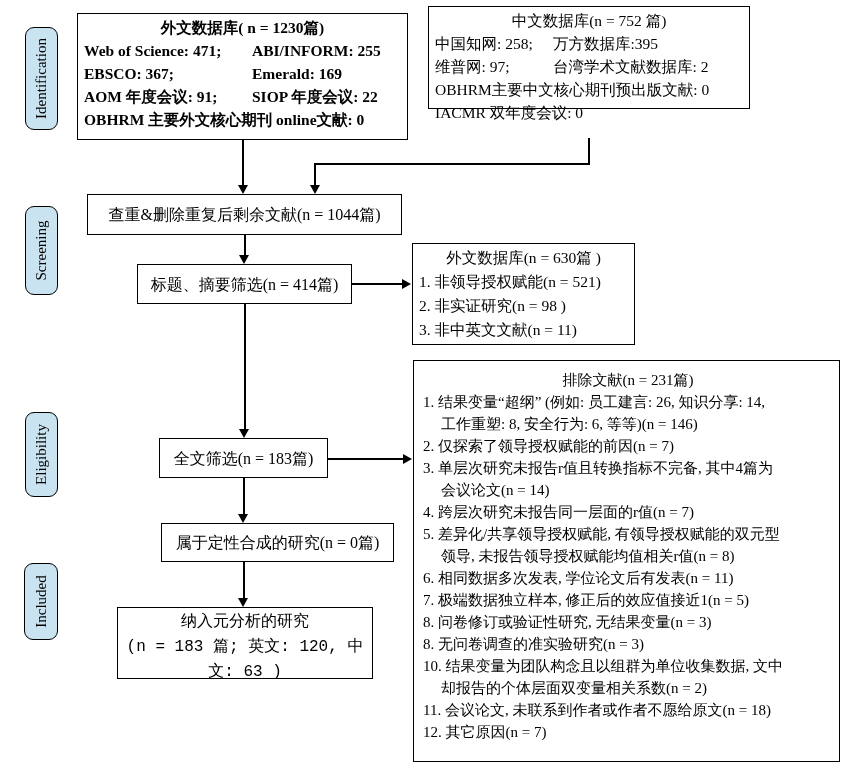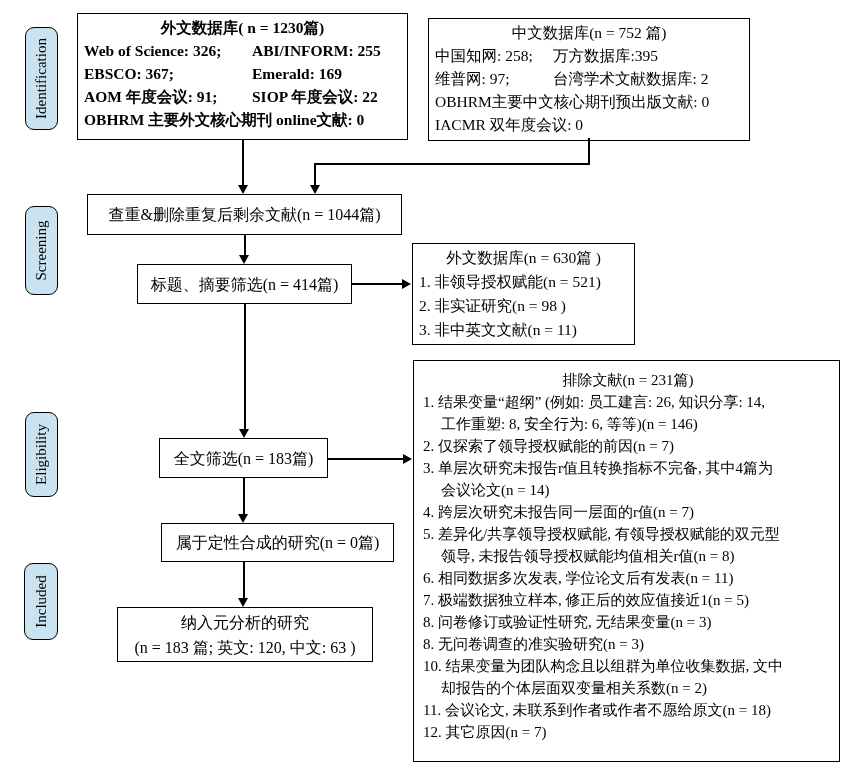--- a/index.html
+++ b/index.html
@@ -46,35 +46,35 @@
   <div class="stage" style="left:25px;top:412px;width:33px;height:85px;">
     <span>Eligibility</span>
   </div>
   <div class="stage" style="left:24px;top:563px;width:34px;height:77px;">
     <span>Included</span>
   </div>
 
   <div class="fbox foreign" style="left:77px;top:13px;width:331px;height:127px;font-weight:bold;">
     <div class="bt">外文数据库( n = 1230篇)</div>
     <div class="row">
-      <span class="c1">Web of Science: 326;</span>
+      <span class="c1">Web of Science: 471;</span>
       <span>ABI/INFORM: 255</span>
     </div>
     <div class="row">
       <span class="c1">EBSCO: 367;</span>
       <span>Emerald: 169</span>
     </div>
     <div class="row">
       <span class="c1">AOM 年度会议: 91;</span>
       <span>SIOP 年度会议: 22</span>
     </div>
     <div>OBHRM 主要外文核心期刊 online文献: 0</div>
   </div>
 
-  <div class="fbox chinese" style="left:428px;top:18px;width:322px;height:123px;">
+  <div class="fbox chinese" style="left:428px;top:6px;width:322px;height:103px;">
     <div class="bt">中文数据库(n = 752 篇)</div>
     <div class="row">
       <span class="c1">中国知网: 258;</span>
       <span>万方数据库:395</span>
     </div>
     <div class="row">
       <span class="c1">维普网: 97;</span>
       <span>台湾学术文献数据库: 2</span>
     </div>
     <div>OBHRM主要中文核心期刊预出版文献: 0</div>
@@ -117,21 +117,21 @@
     <div class="item">10. 结果变量为团队构念且以组群为单位收集数据, 文中
 却报告的个体层面双变量相关系数(n = 2)</div>
     <div class="item">11. 会议论文, 未联系到作者或作者不愿给原文(n = 18)</div>
     <div class="item">12. 其它原因(n = 7)</div>
   </div>
 
   <div class="fbox ctr" style="left:125px;top:523px;width:233px;height:39px;margin-left:36px;">
     <span>属于定性合成的研究(n = 0篇)</span>
   </div>
 
-  <div class="fbox" style="left:117px;top:607px;width:256px;height:55px;font-size:16px;line-height:25px;">
+  <div class="fbox" style="left:117px;top:607px;width:256px;height:72px;font-size:16px;line-height:25px;font-family:Liberation Mono, monospace;">
     <div class="bt">纳入元分析的研究</div>
     <div class="bt">(n = 183 篇; 英文: 120, 中文: 63 )</div>
   </div>
 
   <div class="vl" style="left:242px;top:140px;height:46px;"></div>
   <div class="ah-down" style="left:238px;top:185px;"></div>
 
   <div class="vl" style="left:588px;top:138px;height:26px;"></div>
   <div class="hl" style="left:314px;top:163px;width:276px;"></div>
   <div class="vl" style="left:314px;top:163px;height:23px;"></div>

